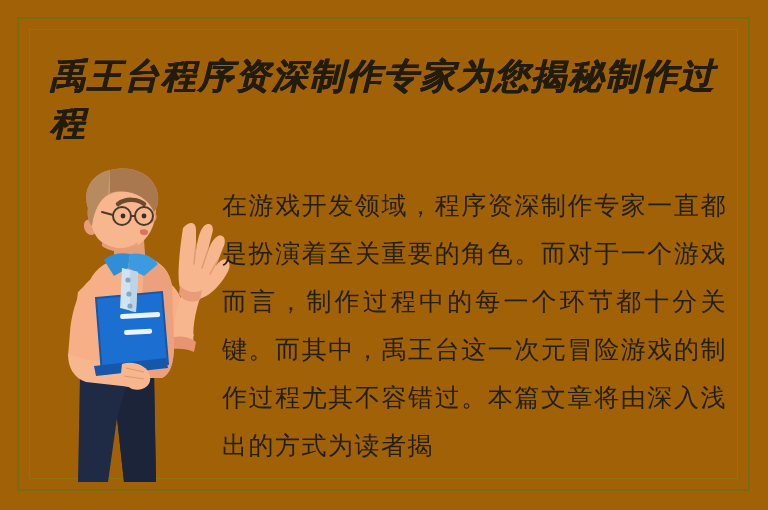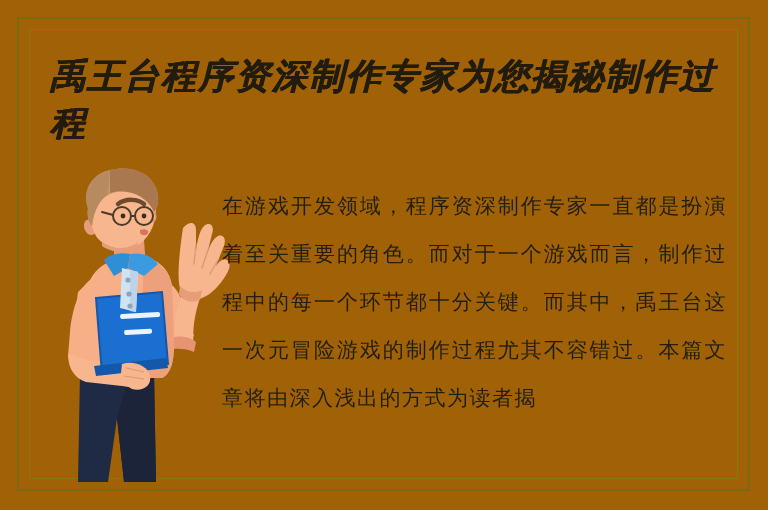--- a/index.html
+++ b/index.html
@@ -60,21 +60,21 @@
   }
 
   
   .body-text {
     position: absolute;
     left: 222px;
     top: 182px;
     width: 505px;
     color: #231f10;
     font-family: "DejaVu Sans", sans-serif;
-    font-size: 21px;
+    font-size: 25px;
     line-height: 48px;
     letter-spacing: 1.5px;
     text-align: justify;
     text-justify: inter-character;
   }
 
   
   .illustration {
     position: absolute;
     left: 44px;

